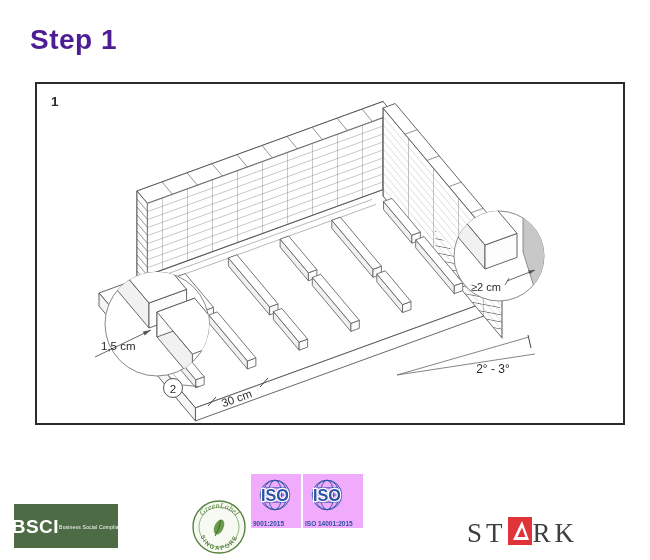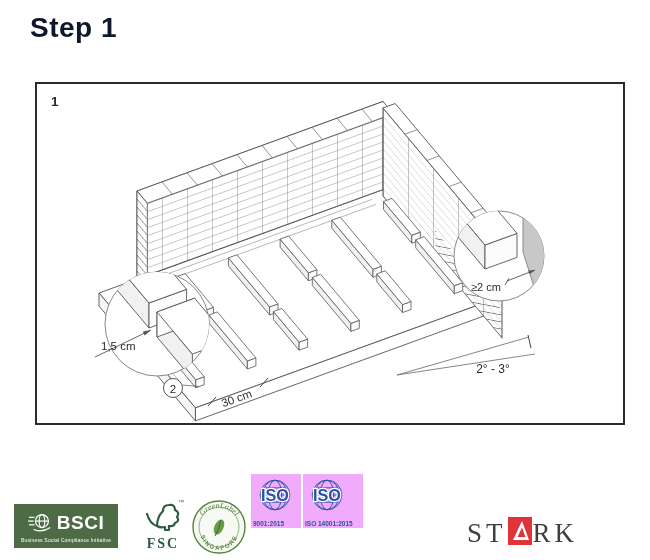--- a/index.html
+++ b/index.html
@@ -1,29 +1,29 @@
 <!DOCTYPE html>
 <html><head>
 <meta charset="utf-8">
 <style>
   html,body{margin:0;padding:0;background:#fff;}
   .page{position:relative;width:650px;height:560px;background:#fff;overflow:hidden;
         font-family:"Liberation Sans",sans-serif;}
-  .title{position:absolute;left:30px;top:12px;font-size:28px;font-weight:700;color:#0f172a;
+  .title{position:absolute;left:30px;top:24px;font-size:28px;font-weight:700;color:#4c1d95;
          letter-spacing:.5px;}
   .figure-box{position:absolute;left:35px;top:82px;width:590px;height:343px;
               border:2px solid #2b2b2b;box-sizing:border-box;background:#fff;}
   .figure-box svg{width:100%;height:100%;display:block;}
   .brickface{fill:url(#brick);stroke:#555;stroke-width:1;}
   text.dim{font-family:"Liberation Sans",sans-serif;fill:#2b2b2b;}
   .contact{position:absolute;right:18px;top:438px;text-align:right;font-size:17.5px;
            font-weight:700;font-style:italic;color:#000;line-height:26px;}
   
   .bsci{position:absolute;left:14px;top:504px;width:104px;height:44px;background:#4d6b44;
-        color:#fff;display:flex;flex-direction:column;align-items:center;justify-content:center;}
+        color:#fff;display:flex;flex-direction:row;align-items:center;justify-content:center;}
   .bsci-row{display:flex;align-items:center;gap:3px;}
   .bsci-name{font-size:19px;font-weight:700;letter-spacing:.5px;line-height:1;}
   .bsci-tag{font-size:5px;white-space:nowrap;margin-top:2px;letter-spacing:.2px;}
   .fsc{position:absolute;left:138px;top:499px;width:50px;text-align:center;color:#2d5c3e;}
   .fsc-name{font-family:"Liberation Serif",serif;font-weight:700;font-size:14px;
             letter-spacing:2px;line-height:1;}
   .fsc-tm{position:absolute;right:4px;top:0;font-size:6px;color:#2d5c3e;}
   .greenlabel{position:absolute;left:192px;top:500px;width:54px;height:54px;}
   .iso{position:absolute;top:474px;text-align:left;background:#f0abfc;padding:1px 2px;}
   .iso-9001{left:251px;width:46px;}
@@ -219,31 +219,20 @@
           <line x1="0" y1="13" x2="6" y2="13"></line>
           <line x1="1" y1="17" x2="7" y2="17"></line>
           <path d="M6,22 Q15,26 24,20"></path>
         </g>
       </svg>
       <span class="bsci-name">BSCI</span>
     </div>
     <div class="bsci-tag">Business Social Compliance Initiative</div>
   </div>
 
-  <div class="fsc">
-    <span class="fsc-tm">™</span>
-    <svg width="40" height="34" viewBox="0 0 40 34">
-      <g stroke="#2d5c3e" fill="none" stroke-width="2.2" stroke-linecap="round" stroke-linejoin="round">
-        <path d="M4,15 Q7,25 14,27"></path>
-        <path d="M14,27 Q14,18 20,12 Q20,6 26,6 Q32,5 32,11 Q37,13 34,18 Q37,22 32,24 Q31,28 26,27"></path>
-        <path d="M26,27 V31 H22 V28 Q17,29 14,27"></path>
-      </g>
-    </svg>
-    <div class="fsc-name">FSC</div>
-  </div>
 
   <svg class="greenlabel" viewBox="0 0 54 54">
     <defs>
       <path id="glTop" d="M6,29 A21,21 0 0 1 48,29"></path>
       <path id="glBot" d="M8,31 A19,19 0 0 0 46,31"></path>
     </defs>
     <circle cx="27" cy="27" r="26" fill="#f7f9f3" stroke="#57833f" stroke-width="1.4"></circle>
     <circle cx="27" cy="27" r="20" fill="none" stroke="#57833f" stroke-width="0.6"></circle>
     <text font-family="Liberation Serif,serif" font-style="italic" font-size="8" fill="#57833f">
       <textPath href="#glTop" startOffset="50%" text-anchor="middle">GreenLabel</textPath>

